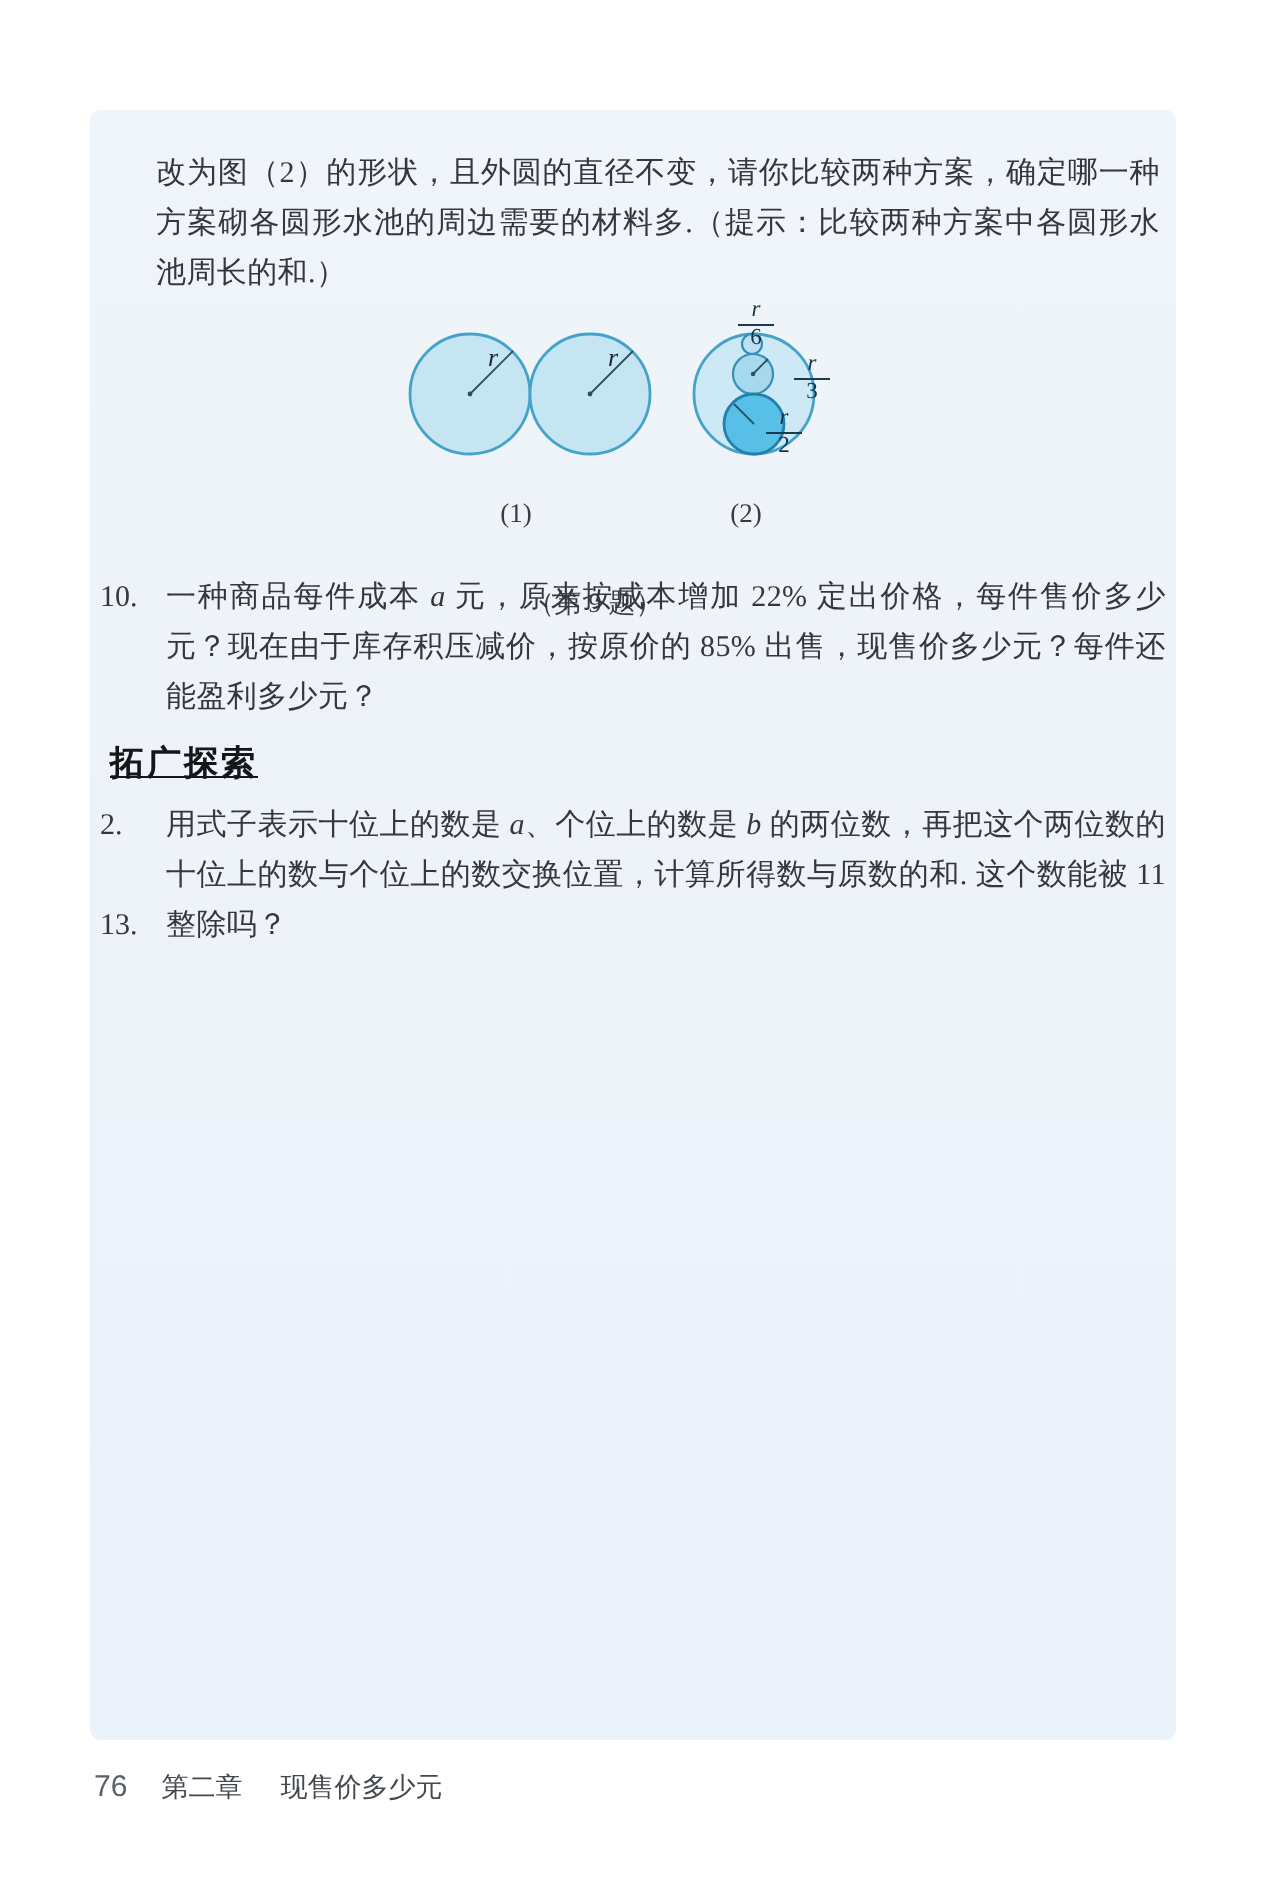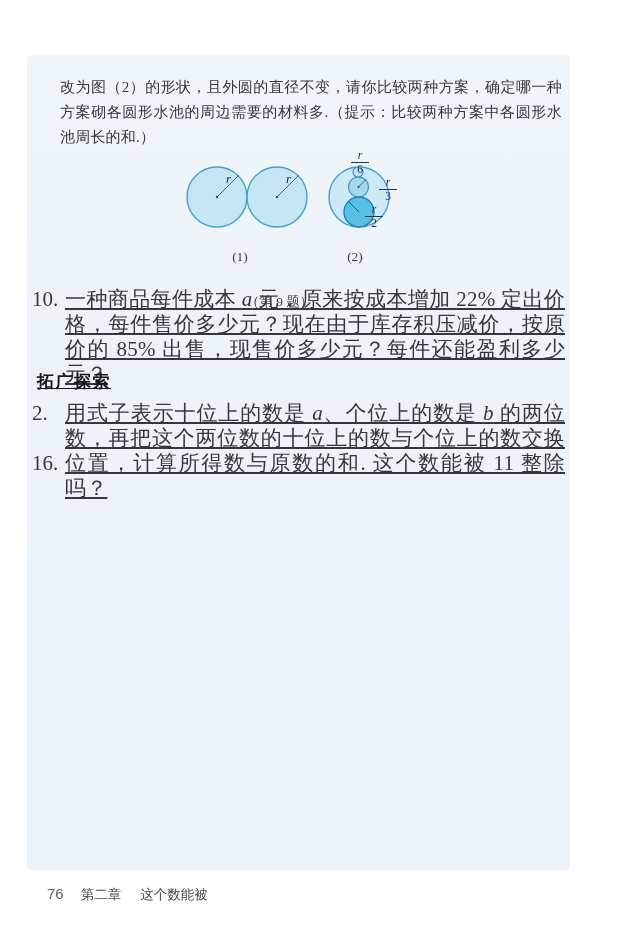--- a/index.html
+++ b/index.html
@@ -2,21 +2,21 @@
 <html><head>
 <meta charset="utf-8">
 <style>
   * { margin:0; padding:0; box-sizing:border-box; }
   html,body { width:643px; height:950px; background:#ffffff; }
   body { font-family:"Liberation Serif","DejaVu Serif",serif; color:#34383d; }
   .canvas { position:relative; width:643px; height:950px; overflow:hidden; background:#ffffff; }
 
   
   .page {
-    position:absolute; left:27px; top:55px; width:543px; height:815px;
+    position:absolute; left:45px; top:55px; width:543px; height:815px;
     background:linear-gradient(180deg,#f0f5f9 0%, #eef3f9 35%, #ebf2fa 100%);
     border-radius:5px;
   }
 
   .intro {
     position:absolute; left:33px; top:20px; width:502px;
     font-size:15px; line-height:25px; text-align:justify; letter-spacing:.2px;
   }
 
   
@@ -37,21 +37,21 @@
   .frac-3 { left:202px; top:19px; }
   .frac-2 { left:188px; top:46px; }
 
   .cap { position:absolute; font-size:13.5px; color:#383c41; text-align:center; }
   .cap-1    { left:200px; top:194px; width:26px; }
   .cap-2    { left:315px; top:194px; width:26px; }
   .cap-main { left:205px; top:214px; width:95px;margin-top:24px; }
 
   
   .prob { position:absolute; left:5px; width:533px; padding-left:33px;
-          font-size:21px; line-height:25px; text-align:justify; letter-spacing:.2px;text-decoration:underline; }
+          font-size:15px; line-height:25px; text-align:justify; letter-spacing:.2px; }
   .prob .pnum { position:absolute; left:0; top:0; width:28px; letter-spacing:0; }
   .p10 { top:232px; }
   .p11 { top:346px; }
   .p12 { top:396px; }
 
   .heading { position:absolute; left:10px; top:316px;
              font:bold 17px "Liberation Sans","DejaVu Sans",sans-serif;
              line-height:22px; color:#141619; letter-spacing:1.5px;text-decoration:underline; }
 
   .sub { position:absolute; left:38px; font-size:15px; line-height:22px; white-space:nowrap; }
@@ -121,23 +121,23 @@
     </div>
 
     <h3 class="heading">拓广探索</h3>
 
     <div class="prob p11">
       <span class="pnum">2.</span>
       <span class="ptext">用式子表示十位上的数是 <i>a</i>、个位上的数是 <i>b</i> 的两位数，再把这个两位数的十位上的数与个位上的数交换位置，计算所得数与原数的和. 这个数能被 11 整除吗？</span>
     </div>
 
     <div class="prob p12">
-      <span class="pnum">16.</span>
+      <span class="pnum">13.</span>
     </div>
 
 
   </div>
 
   <div class="footer">
-    <span class="fnum">76</span><span class="fchapter">第二章</span><span class="ftitle">这个数能被</span>
+    <span class="fnum">76</span><span class="fchapter">第二章</span><span class="ftitle">现售价多少元</span>
   </div>
 
 </div>
 
 </body></html>

